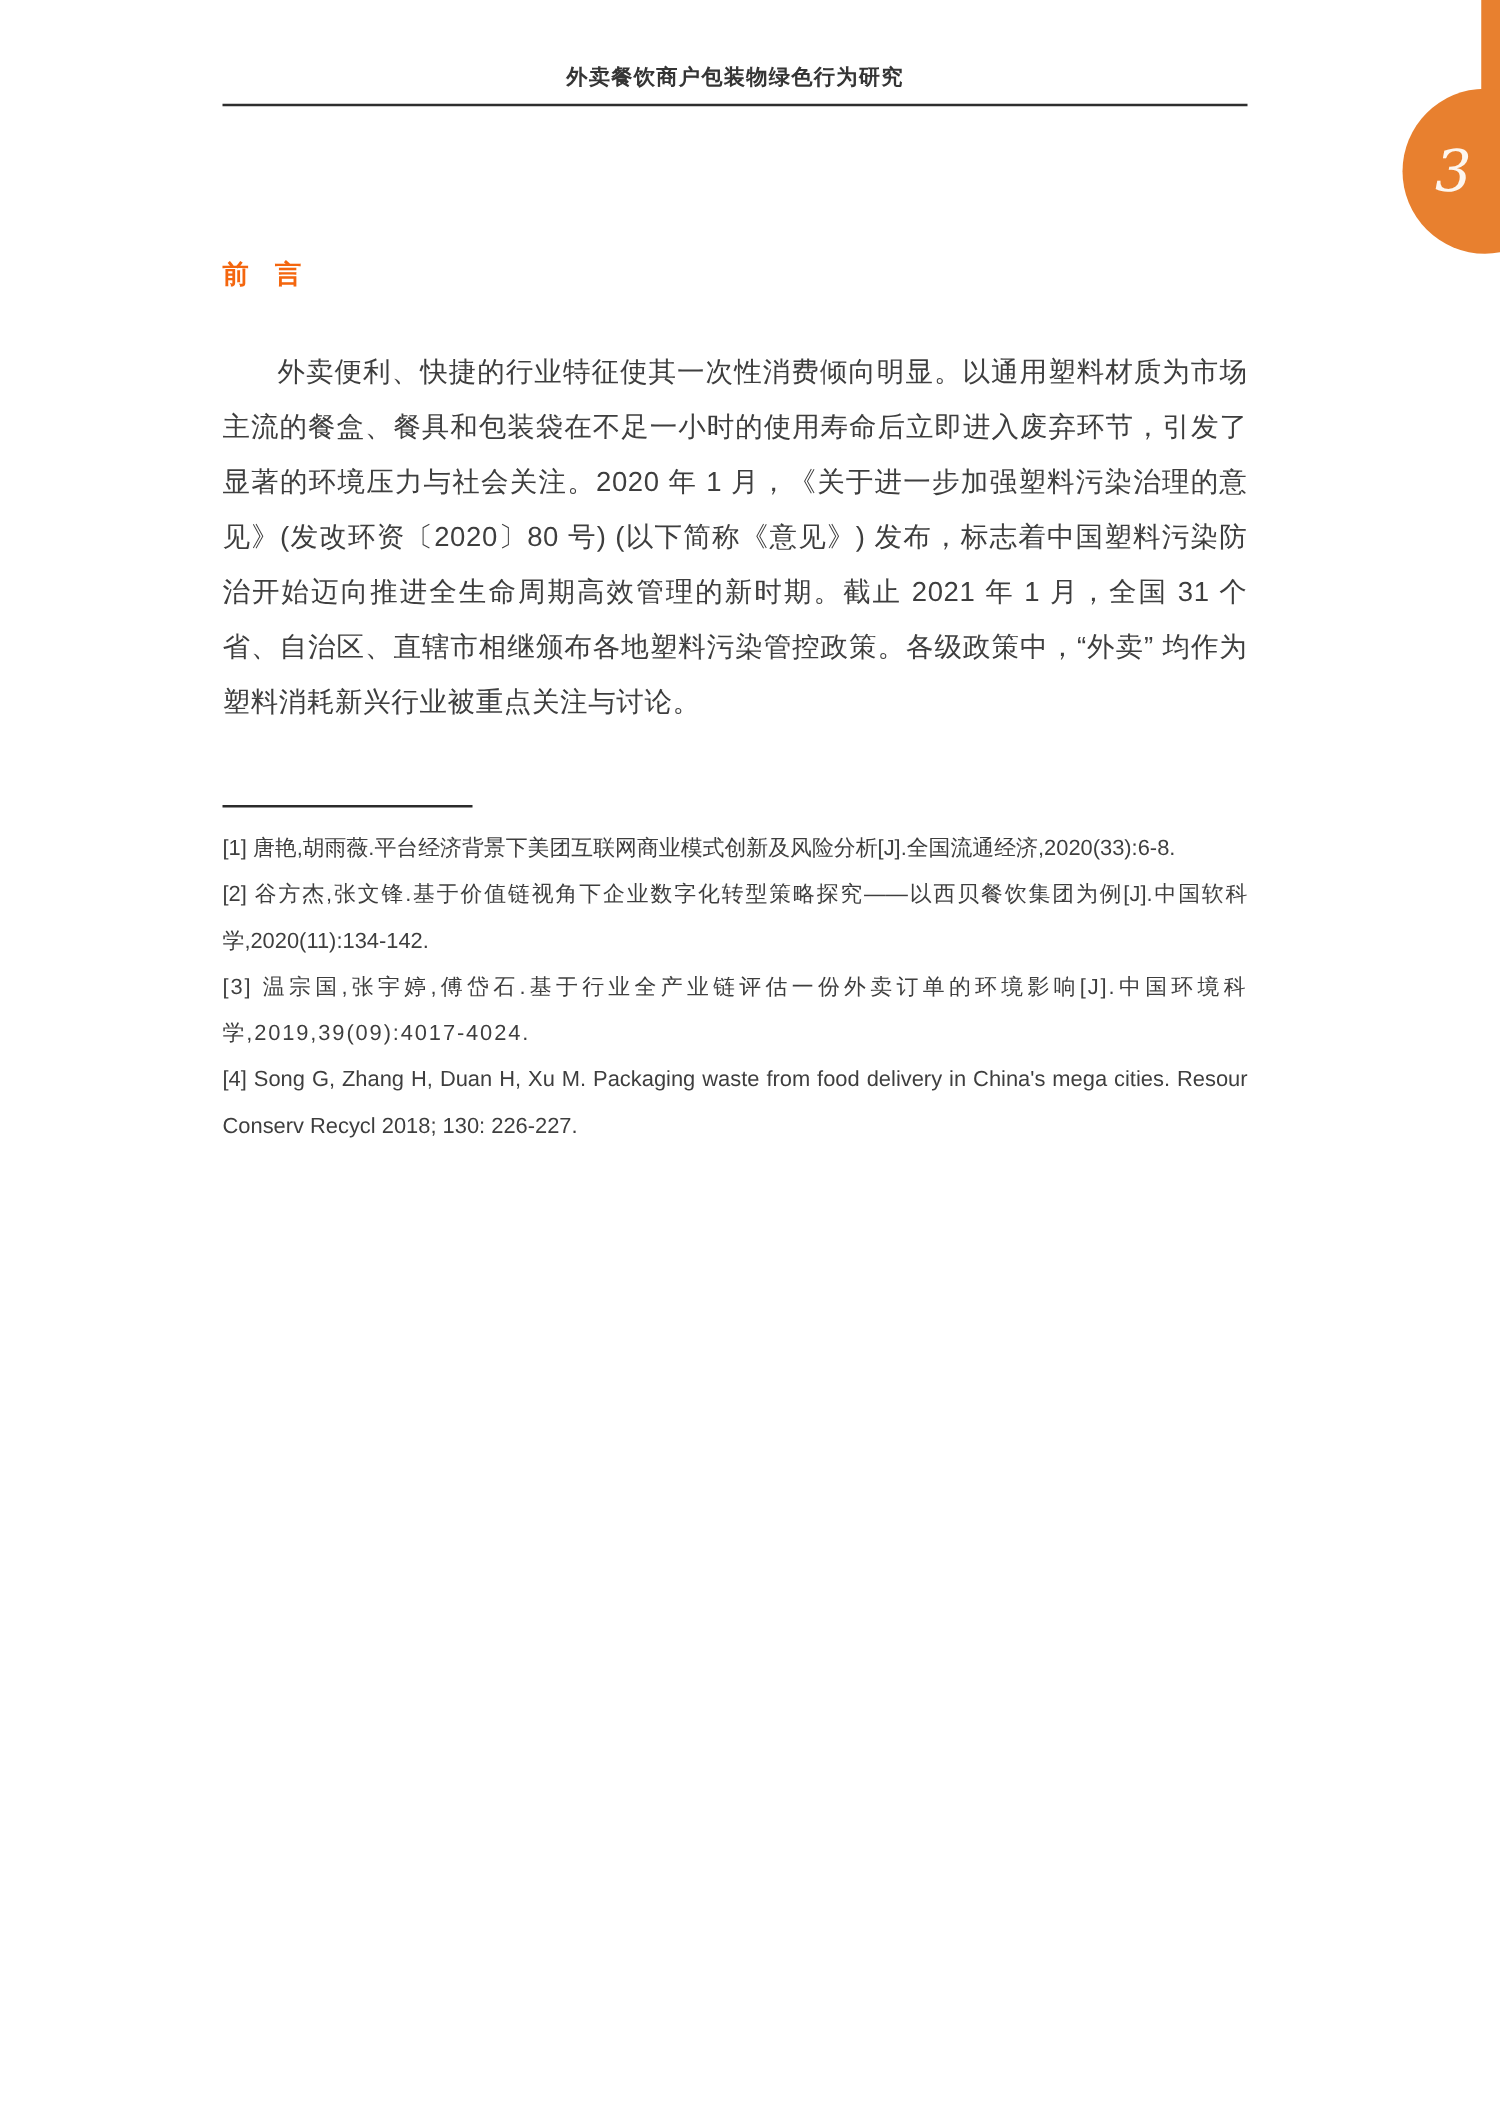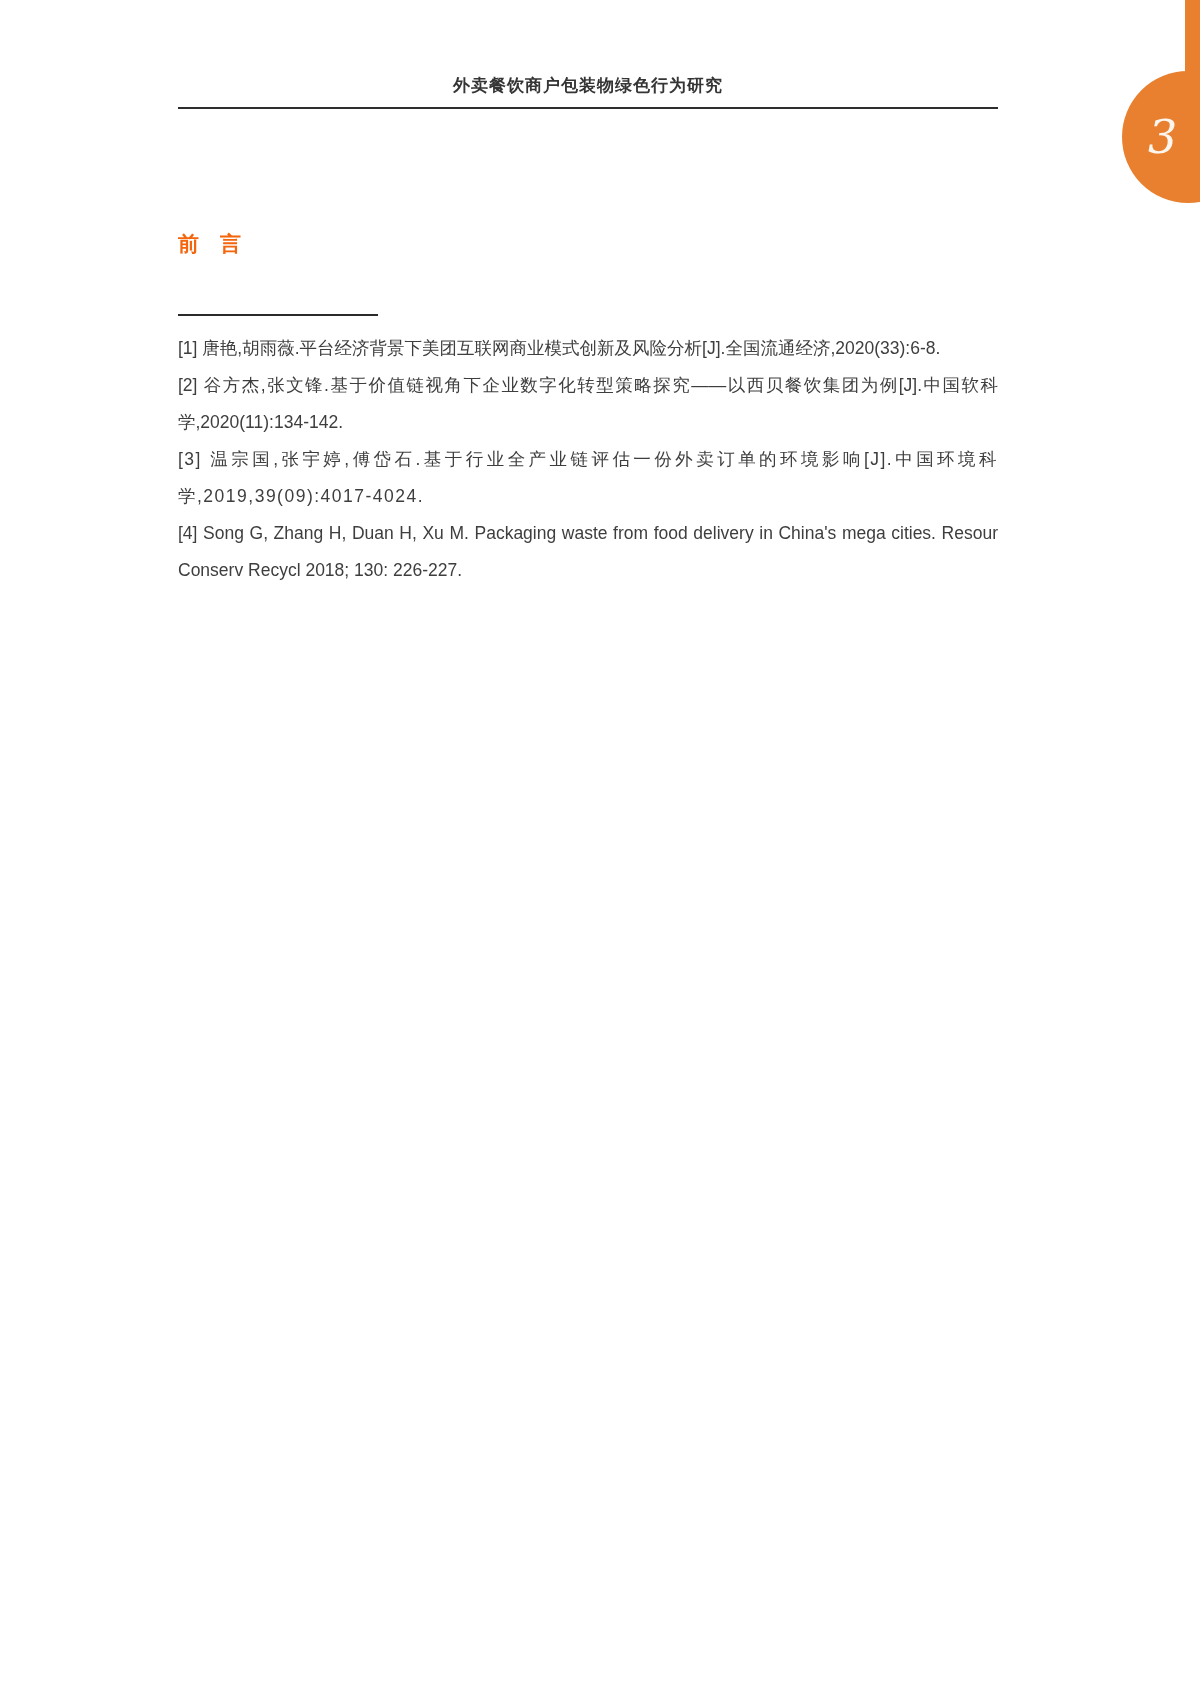--- a/index.html
+++ b/index.html
@@ -44,21 +44,21 @@
     font-size: 46px;
     line-height: 1;
     color: #fdf6ef;
   }
   .content {
     position: relative;
     width: 820px;
     margin-left: 178px;
   }
   .doc-header {
-    padding-top: 76px;
+    padding-top: 52px;
   }
   .doc-header .title {
     text-align: center;
     font-size: 17px;
     font-weight: 700;
     letter-spacing: 1px;
     color: #353535;
     line-height: 1.2;
   }
   .doc-header .rule {
@@ -119,20 +119,21 @@
   <div class="content">
 
     <div class="doc-header">
       <div class="title">外卖餐饮商户包装物绿色行为研究</div>
       <hr class="rule">
     </div>
 
     <h1 class="section-title">前　言</h1>
 
     <div class="body-copy">
+      <p class="p1">外卖便利、快捷的行业特征使其一次性消费倾向明显。以通用塑料材质为市场主流的餐盒、餐具和包装袋在不足一小时的使用寿命后立即进入废弃环节，引发了显著的环境压力与社会关注。2020 年 1 月，《关于进一步加强塑料污染治理的意见》(发改环资〔2020〕80 号) (以下简称《意见》) 发布，标志着中国塑料污染防治开始迈向推进全生命周期高效管理的新时期。截止 2021 年 1 月，全国 31 个省、自治区、直辖市相继颁布各地塑料污染管控政策。各级政策中，“外卖” 均作为塑料消耗新兴行业被重点关注与讨论。</p>
     </div>
 
     <hr class="footnote-separator">
 
     <div class="footnotes">
       <p class="fn-1">[1] 唐艳,胡雨薇.平台经济背景下美团互联网商业模式创新及风险分析[J].全国流通经济,2020(33):6-8.</p>
       <p class="fn-2">[2] 谷方杰,张文锋.基于价值链视角下企业数字化转型策略探究——以西贝餐饮集团为例[J].中国软科学,2020(11):134-142.</p>
       <p class="fn-3">[3] 温宗国,张宇婷,傅岱石.基于行业全产业链评估一份外卖订单的环境影响[J].中国环境科学,2019,39(09):4017-4024.</p>
       <p class="fn-4">[4] Song G, Zhang H, Duan H, Xu M. Packaging waste from food delivery in China's mega cities. Resour Conserv Recycl 2018; 130: 226-227.</p>
     </div>

